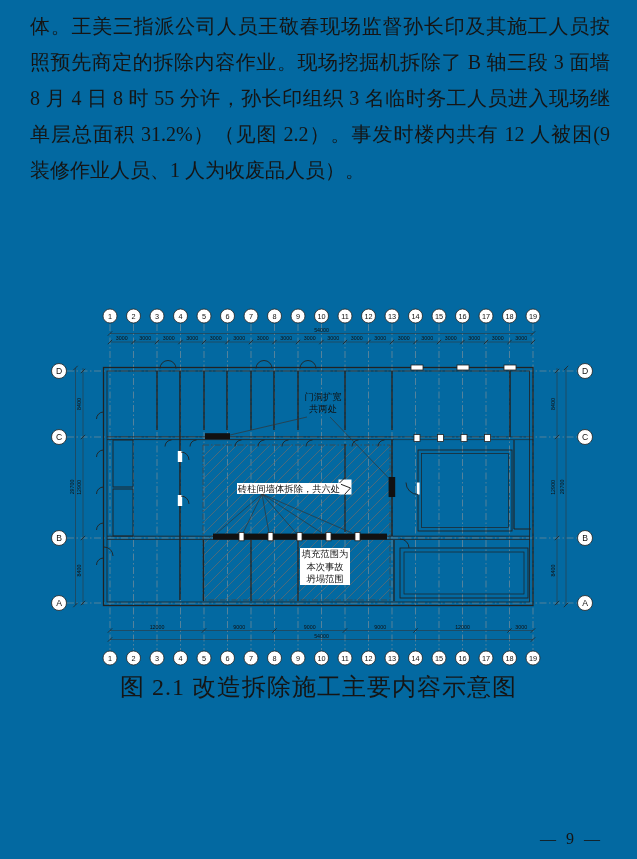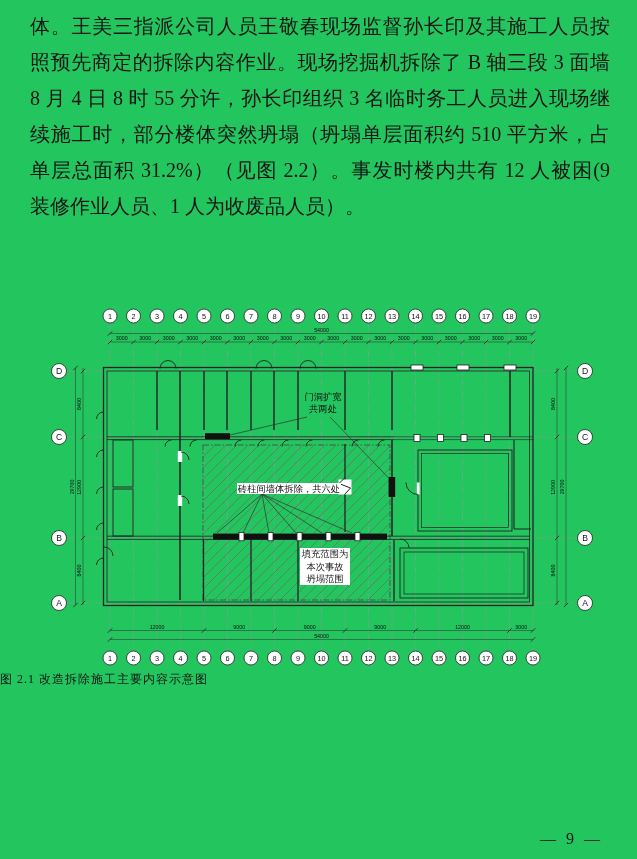--- a/index.html
+++ b/index.html
@@ -1,36 +1,35 @@
 <!DOCTYPE html>
 <html><head>
 <meta charset="utf-8">
 <style>
   html,body{margin:0;padding:0;background:#ffffff;}
   .page{
-    position:relative;width:637px;height:859px;background:#22c55e;
+    position:relative;width:637px;height:859px;background:#0369a1;
     font-family:"Liberation Serif","DejaVu Serif",serif;color:#151515;overflow:hidden;
   }
   .para{position:absolute;left:30px;top:8px;width:580px;font-size:20px;line-height:36px;}
   .tline{text-align:justify;text-align-last:justify;}
   .tline.last{text-align-last:left;}
-  .caption{position:absolute;top:671px;left:0;width:637px;text-align:left;font-size:12px;letter-spacing:1px;}
+  .caption{position:absolute;top:671px;left:0;width:637px;text-align:center;font-size:24px;letter-spacing:1px;}
   .pageno{position:absolute;top:830px;right:34px;font-size:16px;letter-spacing:3px;}
   svg.plan{position:absolute;left:0;top:300px;}
 </style>
 </head>
 <body>
 
 <div class="page">
 
   <div class="para">
     <div class="tline">体。王美三指派公司人员王敬春现场监督孙长印及其施工人员按</div>
     <div class="tline">照预先商定的拆除内容作业。现场挖掘机拆除了 B 轴三段 3 面墙</div>
     <div class="tline">8 月 4 日 8 时 55 分许，孙长印组织 3 名临时务工人员进入现场继</div>
-    <div class="tline">续施工时，部分楼体突然坍塌（坍塌单层面积约 510 平方米，占</div>
     <div class="tline">单层总面积 31.2%）（见图 2.2）。事发时楼内共有 12 人被困(9</div>
     <div class="tline last">装修作业人员、1 人为收废品人员）。</div>
   </div>
 
   <svg id="plan" class="plan" width="637" height="370" viewBox="0 300 637 370">
     <defs>
       <pattern id="hatch" width="11" height="11" patternUnits="userSpaceOnUse">
         <path d="M0,11 L11,0" stroke="#6a6a6a" stroke-width="0.7"></path>
         <path d="M-2.5,2.5 L2.5,-2.5" stroke="#6a6a6a" stroke-width="0.7"></path>
         <path d="M8.5,13.5 L13.5,8.5" stroke="#6a6a6a" stroke-width="0.7"></path>

